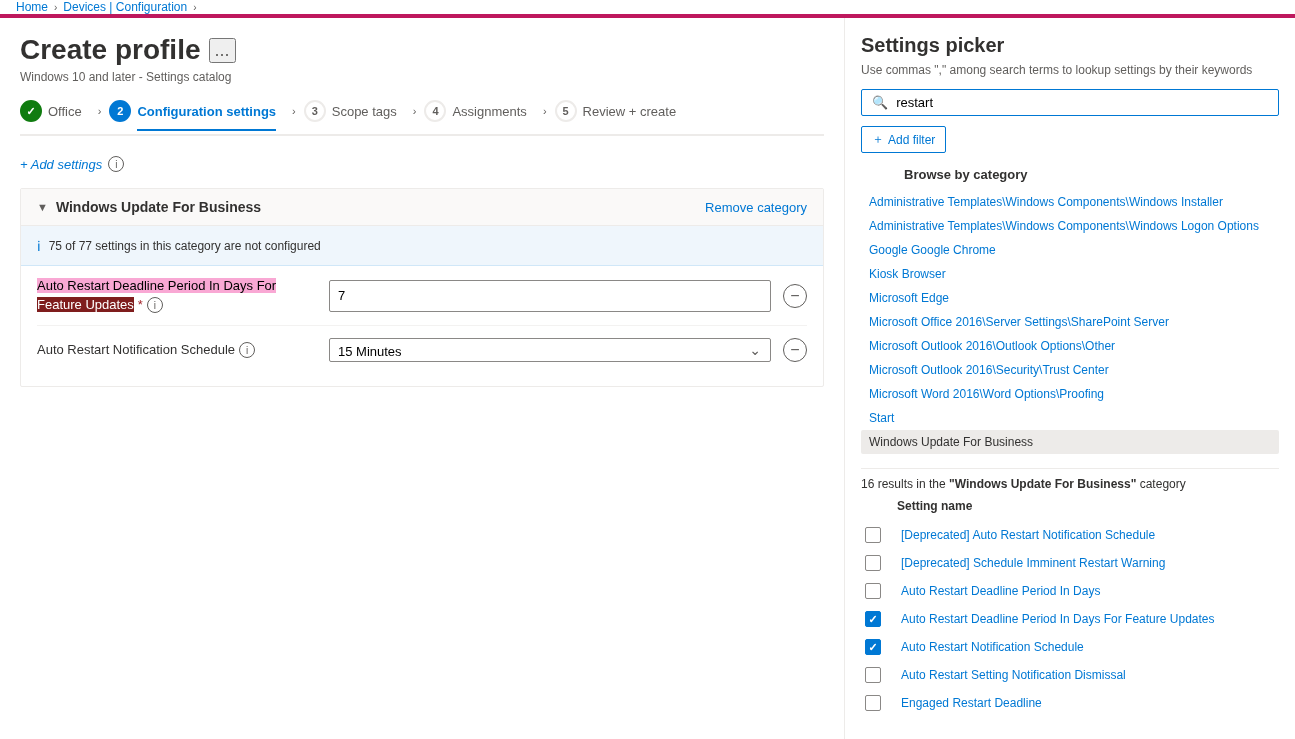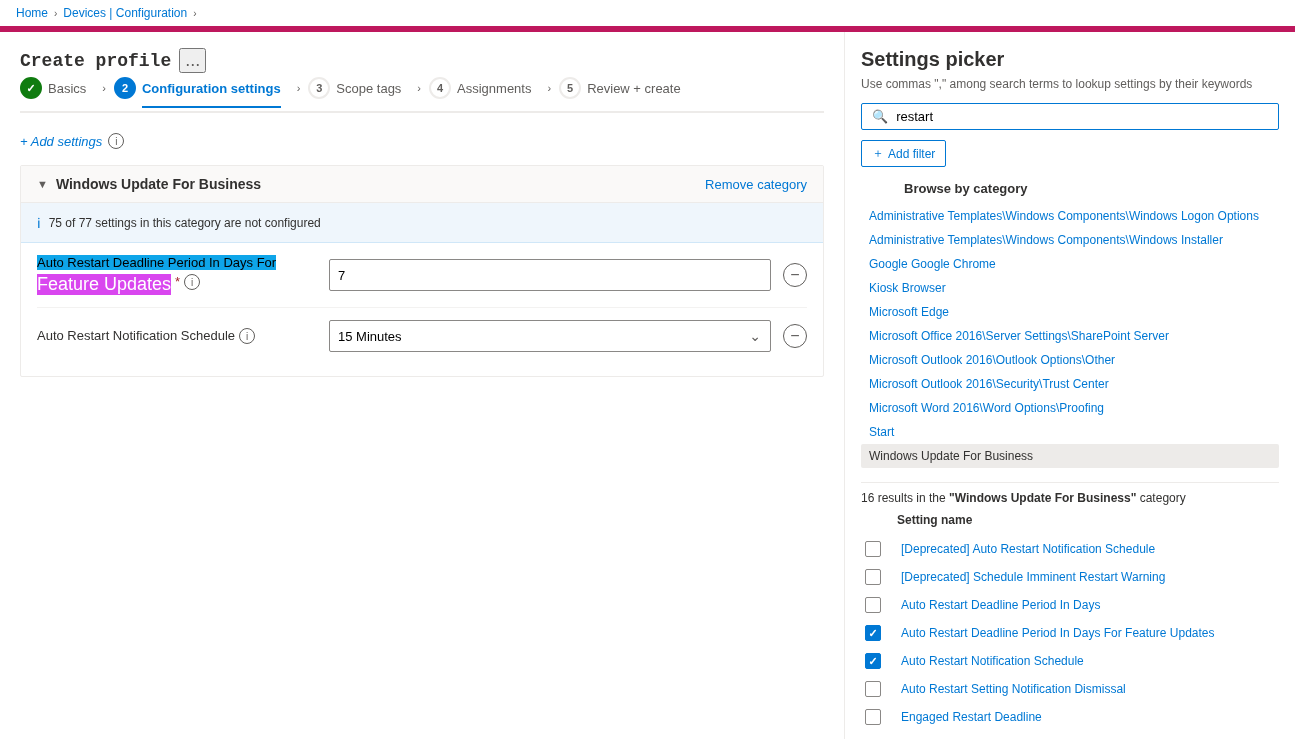--- a/index.html
+++ b/index.html
@@ -1,32 +1,32 @@
 <!DOCTYPE html>
 <html><head>
   <meta charset="utf-8">
   <style>
     * { box-sizing: border-box; margin: 0; padding: 0; }
     body { font-family: 'Segoe UI', sans-serif; font-size: 13px; color: #323130; background: #fff; display: flex; flex-direction: column; height: 739px; overflow: hidden; }
 
     
-    .top-bar { padding: 6px 16px; border-bottom: 6px solid #be185d; }
+    .top-bar { padding: 0 16px; border-bottom: 4px solid #be185d; }
     .breadcrumb { display: flex; align-items: center; gap: 6px; font-size: 12px; color: #0078d4; }
     .breadcrumb span { color: #605e5c; }
     .breadcrumb a { color: #0078d4; text-decoration: none; cursor: pointer; }
     .breadcrumb .sep { color: #605e5c; font-size: 10px; }
 
     
     .main-layout { display: flex; flex: 1; overflow: hidden; }
 
     
     .left-panel { flex: 1; padding: 16px 20px; overflow-y: auto; border-right: 1px solid #edebe9; }
 
     .page-title-row { display: flex; align-items: center; gap: 8px; margin-bottom: 4px; }
-    .page-title { font-size: 18px; font-weight: 600; color: #323130; font-family: Liberation Mono, monospace; }
+    .page-title { font-size: 28px; font-weight: 600; color: #323130; }
     .more-btn { color: #605e5c; font-size: 18px; cursor: pointer; padding: 0 4px; }
     .page-subtitle { font-size: 12px; color: #605e5c; margin-bottom: 16px; }
 
     
     .wizard-steps { display: flex; align-items: center; gap: 0; margin-bottom: 20px; border-bottom: 2px solid #edebe9; padding-bottom: 12px; }
     .step { display: flex; align-items: center; gap: 6px; padding: 0 16px 0 0; cursor: pointer; }
     .step-circle { width: 22px; height: 22px; border-radius: 50%; display: flex; align-items: center; justify-content: center; font-size: 11px; font-weight: 600; border: 2px solid #edebe9; color: #605e5c; background: #fff; }
     .step-circle.done { background: #107c10; border-color: #107c10; color: #fff; }
     .step-circle.active { background: #0078d4; border-color: #0078d4; color: #fff; }
     .step-label { font-size: 13px; color: #605e5c; }
@@ -52,21 +52,21 @@
 
     
     .settings-body { padding: 12px 16px; }
     .setting-row { display: flex; align-items: center; gap: 12px; margin-bottom: 12px; padding-bottom: 12px; border-bottom: 1px solid #f3f2f1; }
     .setting-row:last-child { margin-bottom: 0; border-bottom: none; }
     .setting-label-col { flex: 0 0 280px; display: flex; align-items: flex-start; flex-wrap: wrap; gap: 4px; }
     .setting-label { font-size: 13px; color: #323130; }
     .required-star { color: #a4262c; font-size: 13px; }
     .setting-control { flex: 1; }
     .text-input { width: 100%; border: 1px solid #8a8886; border-radius: 2px; padding: 5px 8px; font-size: 13px; height: 32px; outline: none; }
-    .select-input { width: 100%; border: 1px solid #8a8886; border-radius: 2px; padding: 5px 8px; font-size: 13px; height: 32px; outline: none; background: #fff; appearance: none; cursor: pointer; }
+    .select-input { width: 100%; border: 1px solid #8a8886; border-radius: 2px; padding: 5px 8px; font-size: 13px; height: 24px; outline: none; background: #fff; appearance: none; cursor: pointer; }
     .select-wrapper { position: relative; }
     .select-wrapper::after { content: '⌄'; position: absolute; right: 10px; top: 50%; transform: translateY(-50%); pointer-events: none; color: #605e5c; font-size: 14px; }
     .remove-btn { width: 24px; height: 24px; border-radius: 50%; border: 1.5px solid #605e5c; display: flex; align-items: center; justify-content: center; cursor: pointer; background: none; color: #605e5c; font-size: 16px; flex-shrink: 0; }
 
     
     .right-panel { width: 450px; padding: 16px; overflow-y: auto; background: #fff; }
     .picker-title { font-size: 20px; font-weight: 600; color: #323130; margin-bottom: 6px; }
     .picker-subtitle { font-size: 12px; color: #605e5c; margin-bottom: 12px; }
 
     
@@ -106,25 +106,26 @@
 </div>
 
 <div class="main-layout">
 
   <div class="left-panel">
 
     <div class="page-title-row">
       <h1 class="page-title">Create profile</h1>
       <button class="more-btn">...</button>
     </div>
+    <p class="page-subtitle">Windows 10 and later - Settings catalog</p>
 
     <div class="wizard-steps">
       <div class="step">
         <div class="step-circle done">✓</div>
-        <span class="step-label">Basics</span>
+        <span class="step-label">Office</span>
       </div>
       <span class="step-sep">›</span>
       <div class="step">
         <div class="step-circle active">2</div>
         <span class="step-label active">Configuration settings</span>
       </div>
       <span class="step-sep">›</span>
       <div class="step">
         <div class="step-circle">3</div>
         <span class="step-label">Scope tags</span>
@@ -157,22 +158,22 @@
 
       <div class="info-banner">
         <span class="info-banner-icon">ℹ</span>
         <span>75 of 77 settings in this category are not configured</span>
       </div>
 
       <div class="settings-body">
 
         <div class="setting-row">
           <div class="setting-label-col">
-            <span style="background:#0ea5e9;color:#000;font-size:13px;">Auto Restart Deadline Period In Days For </span>
-              <span style="background:#d946ef;color:#fff;font-size:18px;">Feature Updates</span>
+            <span style="background:#f9a8d4;color:#000;font-size:13px;">Auto Restart Deadline Period In Days For </span>
+              <span style="background:#7f1d1d;color:#fff;font-size:13px;">Feature Updates</span>
             <span class="required-star">*</span>
             <span class="info-icon">i</span>
           </div>
           <div class="setting-control">
             <input class="text-input" type="text" value="7" style="">
           </div>
           <button class="remove-btn">−</button>
         </div>
 
         <div class="setting-row">
@@ -207,22 +208,22 @@
     </div>
 
     <button class="add-filter-btn">
       <span>＋</span>
       <span>Add filter</span>
     </button>
 
     <div class="browse-title">Browse by category</div>
 
     <div class="category-list">
+      <div class="category-item">Administrative Templates\Windows Components\Windows Installer</div>
       <div class="category-item">Administrative Templates\Windows Components\Windows Logon Options</div>
-      <div class="category-item">Administrative Templates\Windows Components\Windows Installer</div>
       <div class="category-item">Google Google Chrome</div>
       <div class="category-item">Kiosk Browser</div>
       <div class="category-item">Microsoft Edge</div>
       <div class="category-item">Microsoft Office 2016\Server Settings\SharePoint Server</div>
       <div class="category-item">Microsoft Outlook 2016\Outlook Options\Other</div>
       <div class="category-item">Microsoft Outlook 2016\Security\Trust Center</div>
       <div class="category-item">Microsoft Word 2016\Word Options\Proofing</div>
       <div class="category-item">Start</div>
       <div class="category-item selected">Windows Update For Business</div>
     </div>

